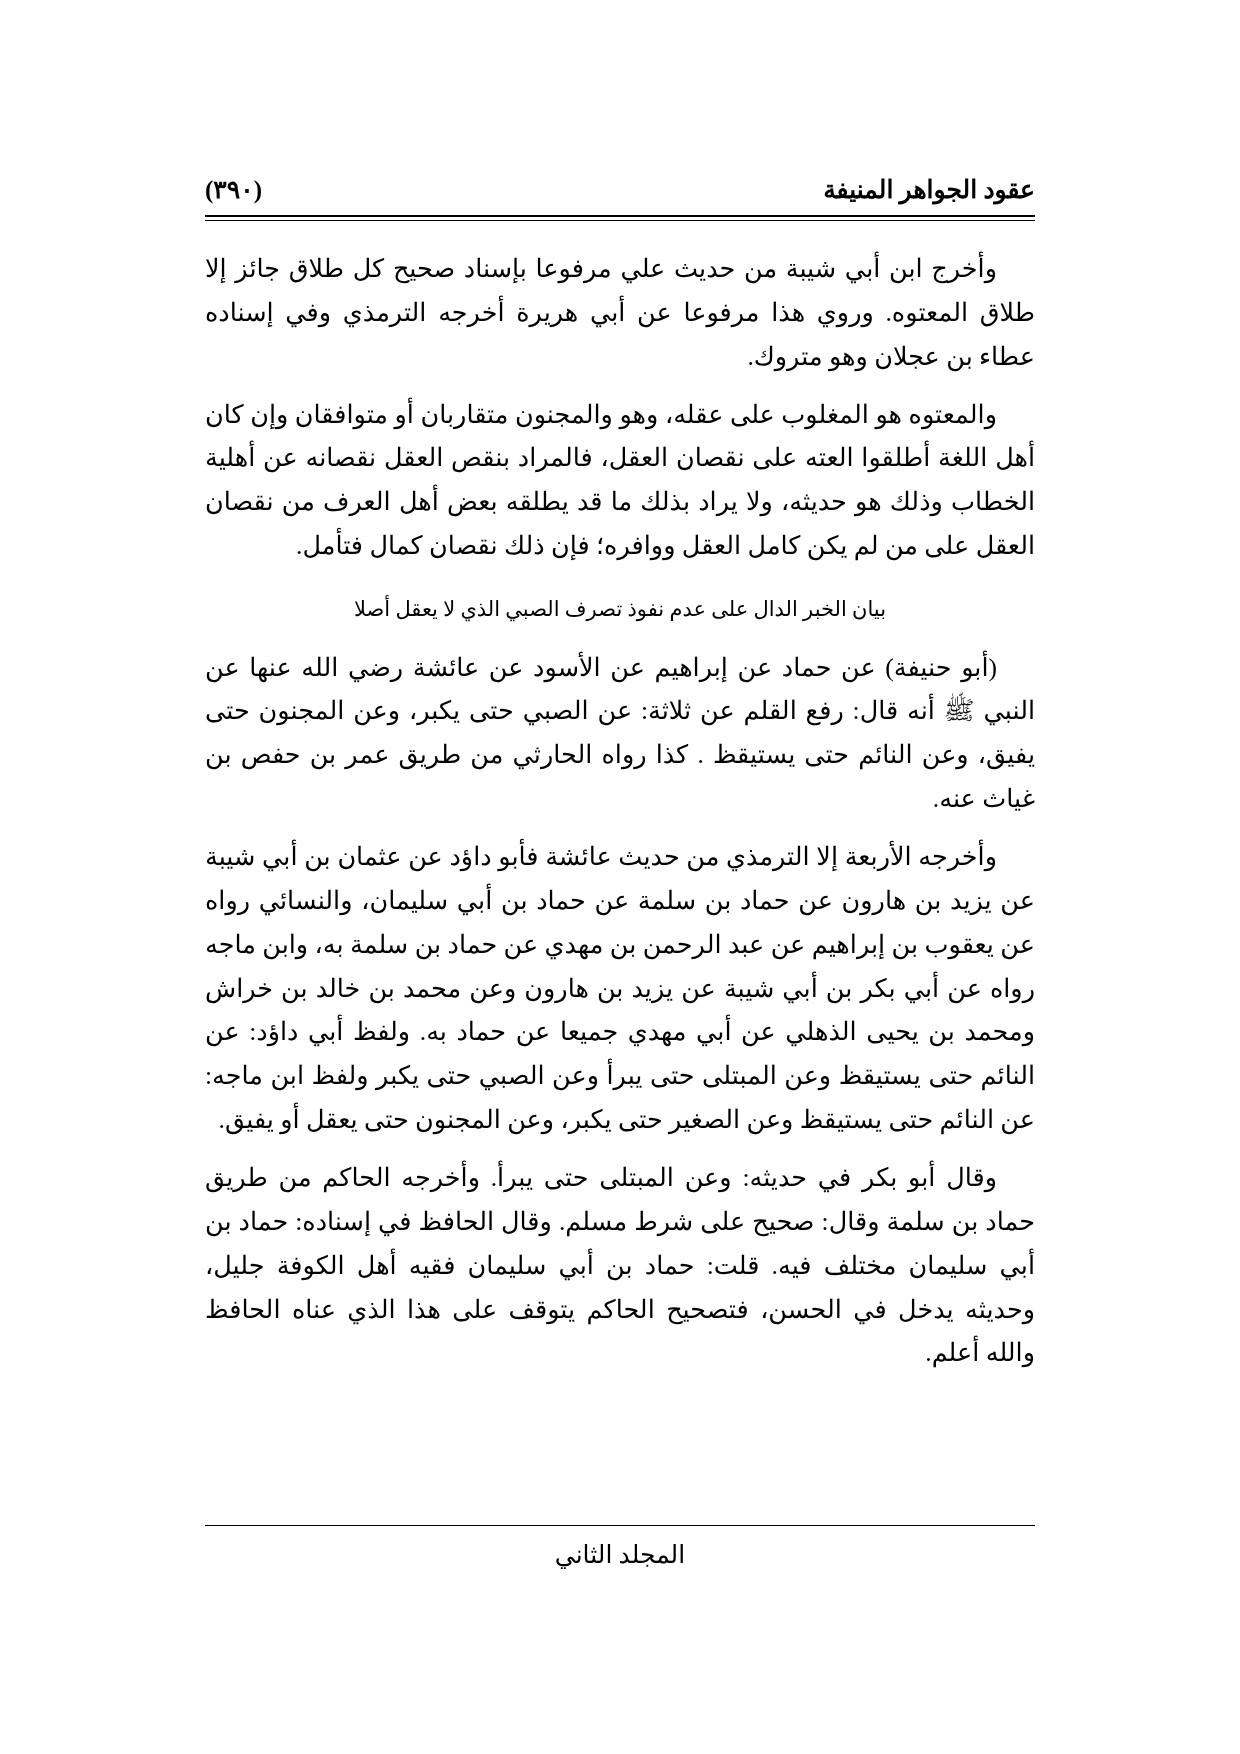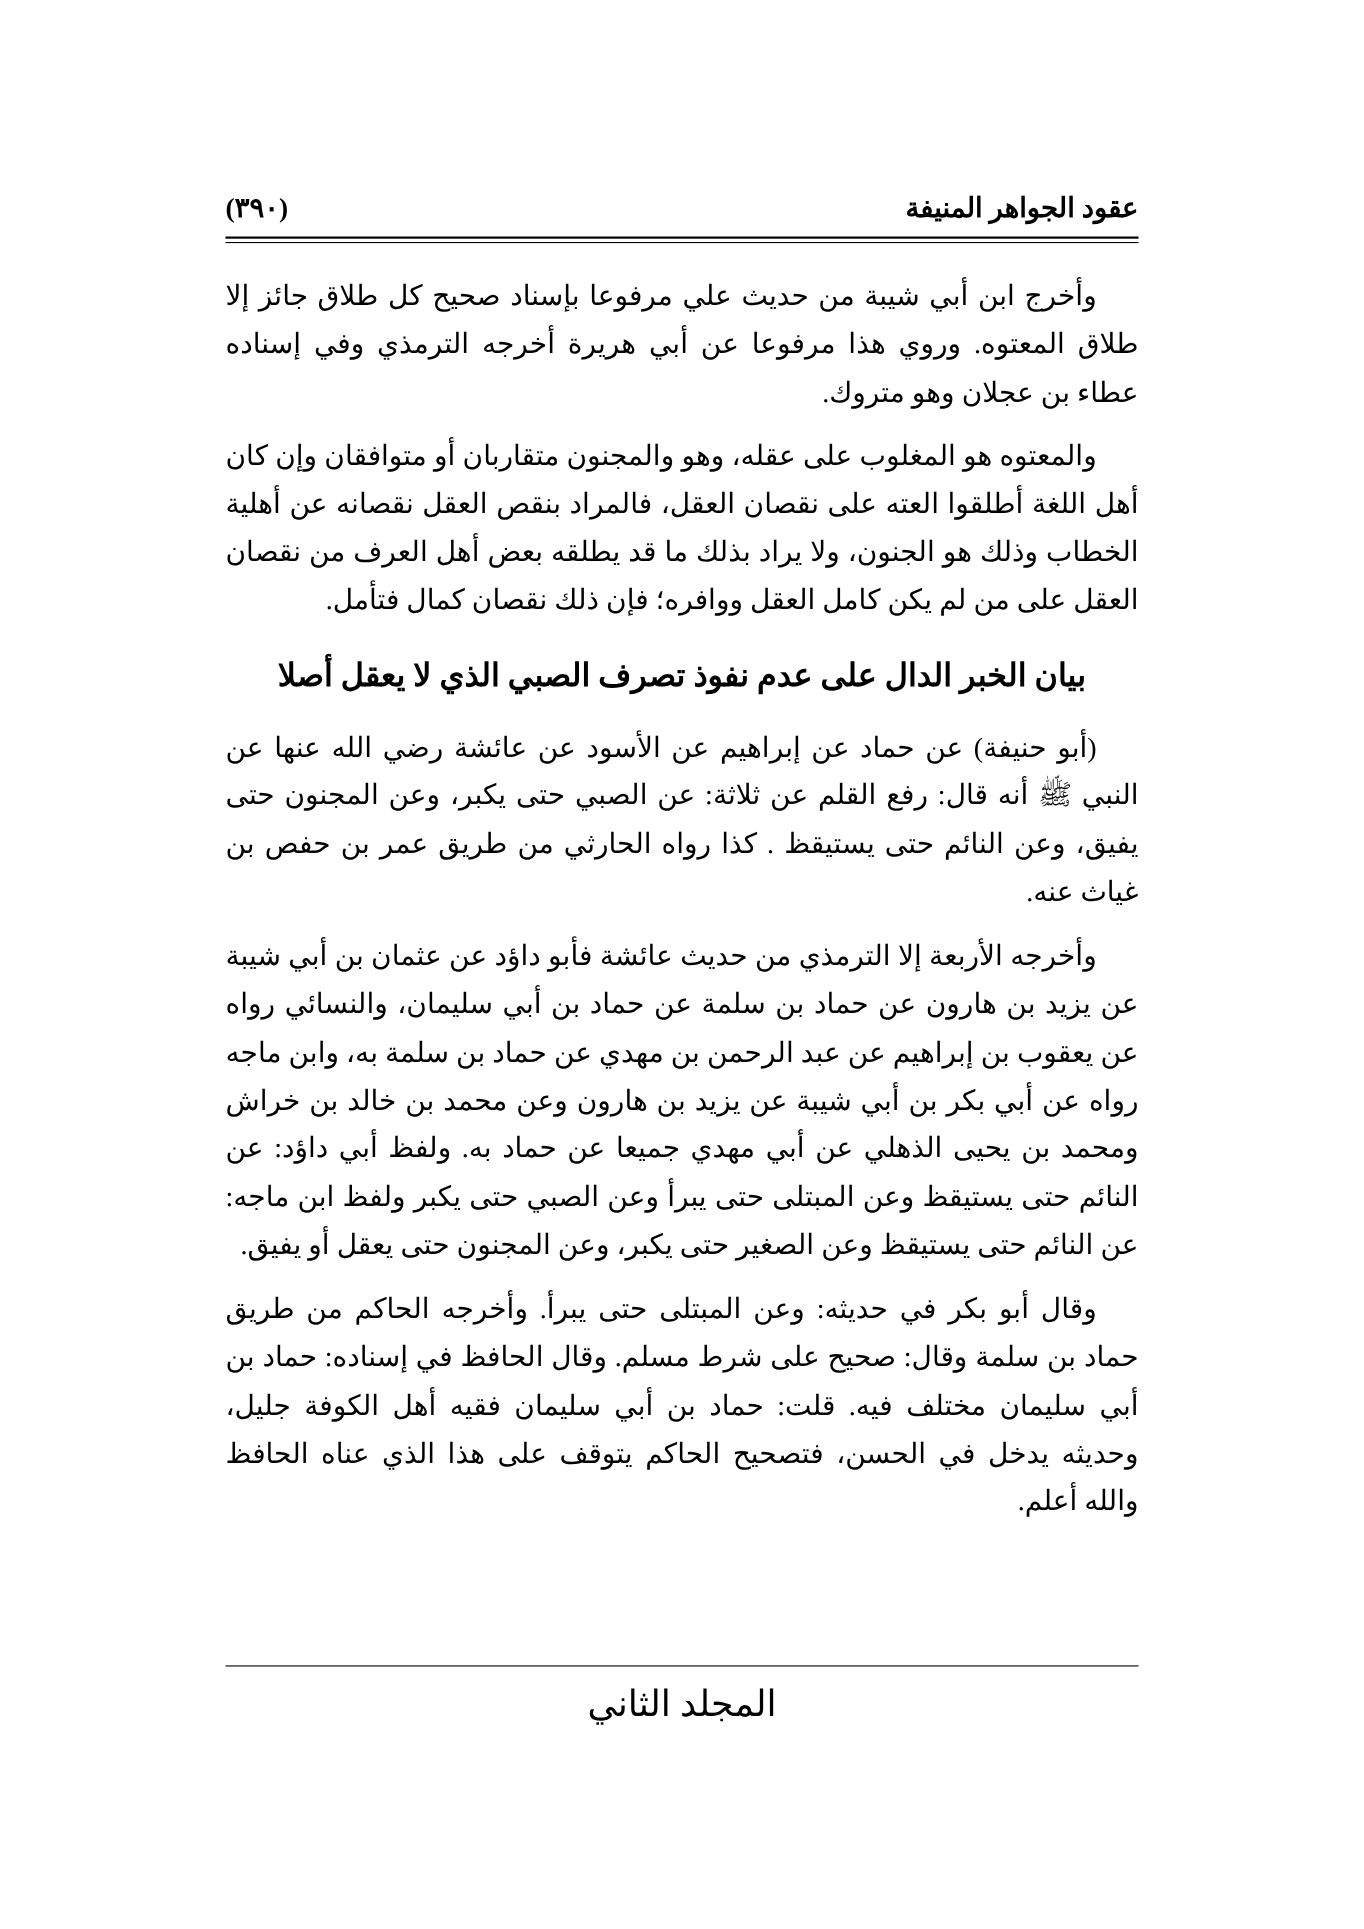--- a/index.html
+++ b/index.html
@@ -56,56 +56,56 @@
     font-size: 25.5px;
     line-height: 1.72;
   }
   .content p {
     margin: 0 0 14px 0;
     text-indent: 38px;
   }
   h2.section-heading {
     direction: rtl;
     text-align: center;
-    font-size: 29px;
-    font-weight: bold;
+    font-size: 21px;
+    font-weight: normal;
     margin: 26px 0 20px 0;
     line-height: 1.5;
   }
   
   .footer {
     position: absolute;
     left: 205px;
     right: 205px;
     bottom: 185px;
     direction: rtl;
     text-align: center;
   }
   .rule-bottom {
     border-top: 1.5px solid #000;
     margin-bottom: 14px;
   }
   .footer .volume {
-    font-size: 33px;
+    font-size: 25px;
   }
 </style>
 </head>
 <body>
 
 <div class="page">
 
   <div class="header">
     <span class="book-title">عقود الجواهر المنيفة</span>
     <span class="page-number">(٣٩٠)</span>
   </div>
   <div class="rule-top"></div>
 
   <div class="content">
     <p>وأخرج ابن أبي شيبة من حديث علي مرفوعا بإسناد صحيح كل طلاق جائز إلا طلاق المعتوه. وروي هذا مرفوعا عن أبي هريرة أخرجه الترمذي وفي إسناده عطاء بن عجلان وهو متروك.</p>
-    <p>والمعتوه هو المغلوب على عقله، وهو والمجنون متقاربان أو متوافقان وإن كان أهل اللغة أطلقوا العته على نقصان العقل، فالمراد بنقص العقل نقصانه عن أهلية الخطاب وذلك هو الجنون، ولا يراد بذلك ما قد يطلقه بعض أهل العرف من نقصان العقل على من لم يكن كامل العقل ووافره؛ فإن ذلك نقصان كمال فتأمل.</p>
+    <p>والمعتوه هو المغلوب على عقله، وهو والمجنون متقاربان أو متوافقان وإن كان أهل اللغة أطلقوا العته على نقصان العقل، فالمراد بنقص العقل نقصانه عن أهلية الخطاب وذلك هو حديثه، ولا يراد بذلك ما قد يطلقه بعض أهل العرف من نقصان العقل على من لم يكن كامل العقل ووافره؛ فإن ذلك نقصان كمال فتأمل.</p>
 
     <h2 class="section-heading">بيان الخبر الدال على عدم نفوذ تصرف الصبي الذي لا يعقل أصلا</h2>
 
     <p>(أبو حنيفة) عن حماد عن إبراهيم عن الأسود عن عائشة رضي الله عنها عن النبي ﷺ أنه قال: رفع القلم عن ثلاثة: عن الصبي حتى يكبر، وعن المجنون حتى يفيق، وعن النائم حتى يستيقظ . كذا رواه الحارثي من طريق عمر بن حفص بن غياث عنه.</p>
     <p>وأخرجه الأربعة إلا الترمذي من حديث عائشة فأبو داؤد عن عثمان بن أبي شيبة عن يزيد بن هارون عن حماد بن سلمة عن حماد بن أبي سليمان، والنسائي رواه عن يعقوب بن إبراهيم عن عبد الرحمن بن مهدي عن حماد بن سلمة به، وابن ماجه رواه عن أبي بكر بن أبي شيبة عن يزيد بن هارون وعن محمد بن خالد بن خراش ومحمد بن يحيى الذهلي عن أبي مهدي جميعا عن حماد به. ولفظ أبي داؤد: عن النائم حتى يستيقظ وعن المبتلى حتى يبرأ وعن الصبي حتى يكبر ولفظ ابن ماجه: عن النائم حتى يستيقظ وعن الصغير حتى يكبر، وعن المجنون حتى يعقل أو يفيق.</p>
     <p>وقال أبو بكر في حديثه: وعن المبتلى حتى يبرأ. وأخرجه الحاكم من طريق حماد بن سلمة وقال: صحيح على شرط مسلم. وقال الحافظ في إسناده: حماد بن أبي سليمان مختلف فيه. قلت: حماد بن أبي سليمان فقيه أهل الكوفة جليل، وحديثه يدخل في الحسن، فتصحيح الحاكم يتوقف على هذا الذي عناه الحافظ والله أعلم.</p>
   </div>
 
   <div class="footer">
     <div class="rule-bottom"></div>

